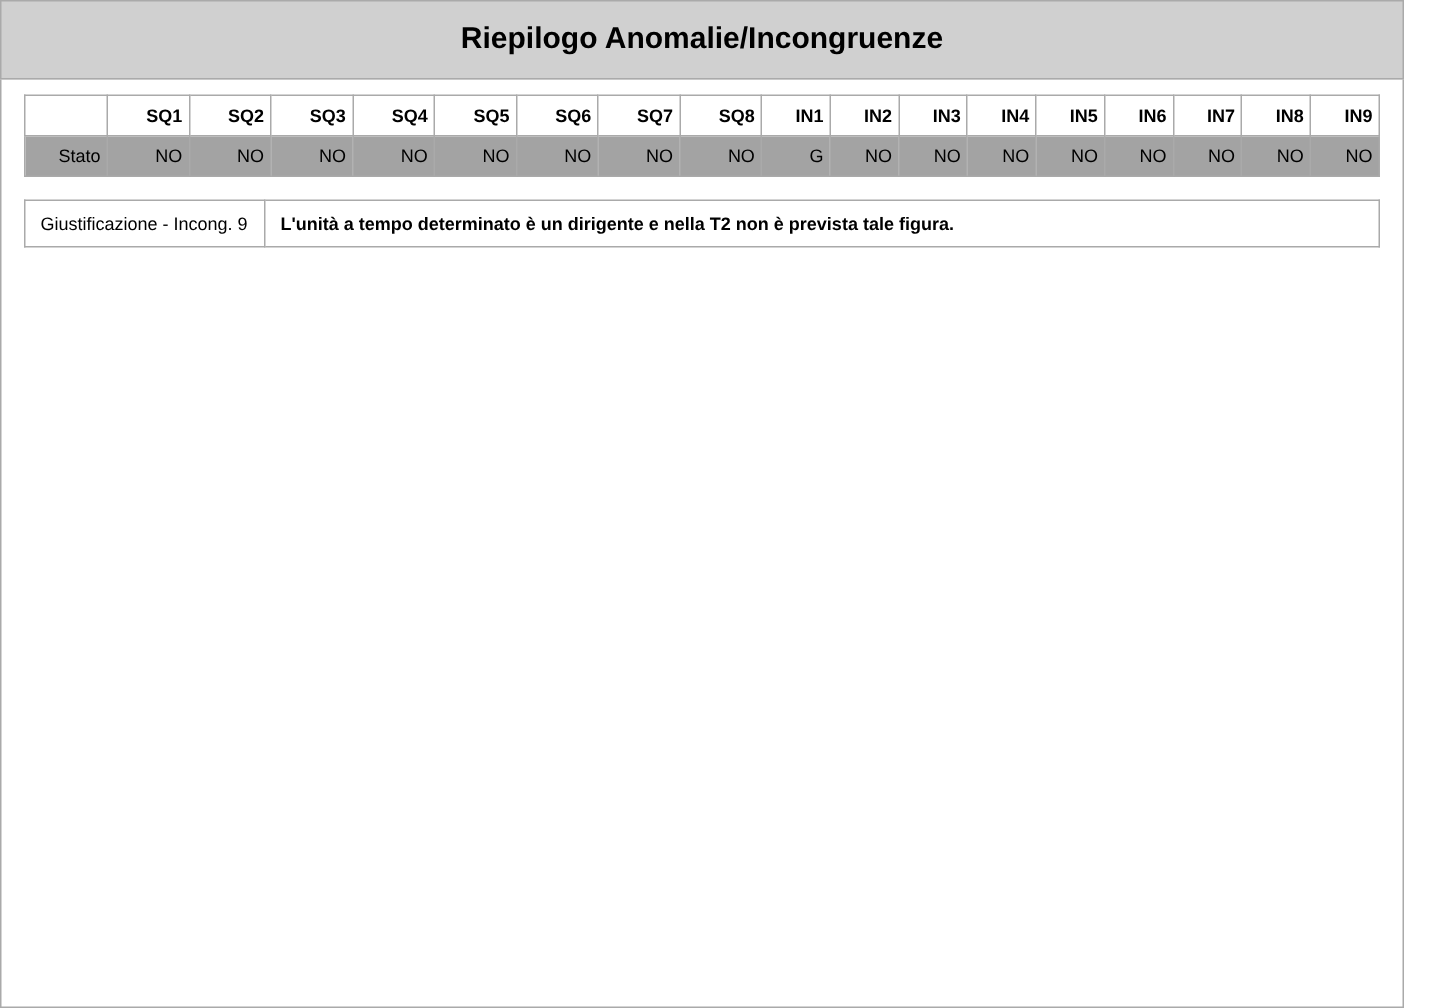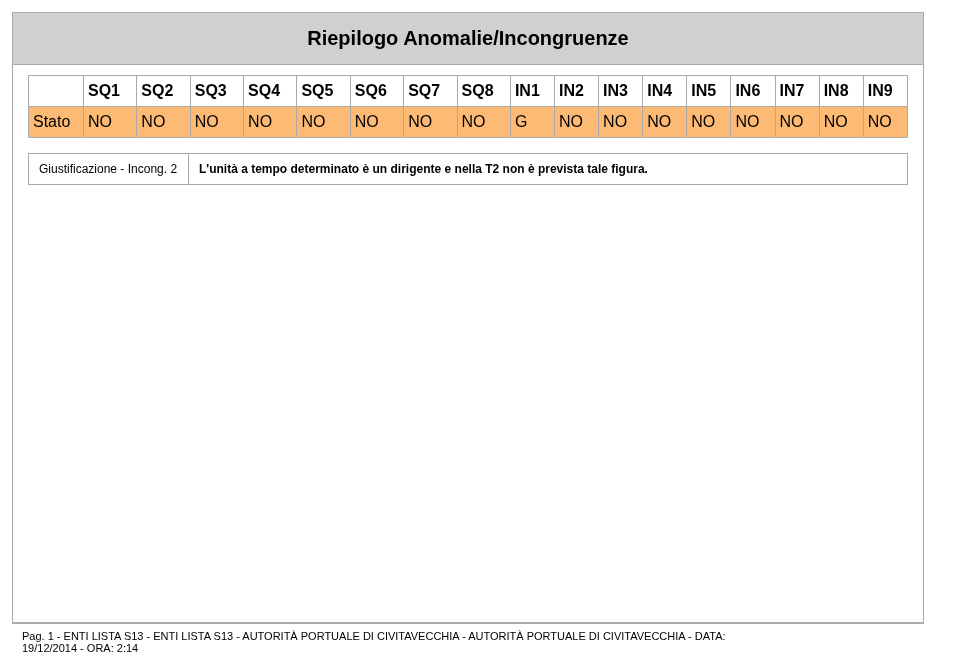--- a/index.html
+++ b/index.html
@@ -14,21 +14,21 @@
       background: #ffffff;
       color: #000000;
       width: 960px;
       min-height: 672px;
       position: relative;
     }
 
     .page-wrapper {
       width: 936px;
       min-height: 672px;
-      padding: 12px;
+      padding: 0;
       display: flex;
       flex-direction: column;
     }
 
     .header {
       background: #d0d0d0;
       text-align: center;
       padding: 14px 10px;
       border: 1px solid #aaa;
     }
@@ -47,32 +47,32 @@
     }
 
     .table-section {
       width: 100%;
       border-collapse: collapse;
       margin-bottom: 15px;
     }
 
     .table-section th, .table-section td {
       border: 1px solid #aaa;
-      text-align: left;
+      text-align: right;
       padding: 6px 4px;
-      font-size: 16px;
+      font-size: 12px;
     }
 
     .table-section th {
       font-weight: bold;
       background: #fff;
     }
 
     .table-section td {
-      background: #fdba74;
+      background: #a3a3a3;
     }
 
     .label-cell {
       text-align: left;
       font-weight: normal;
       padding-left: 6px;
       width: 55px;
     }
 
     .detail-table {
@@ -164,27 +164,23 @@
           <td>NO</td>
           <td>NO</td>
           <td>NO</td>
         </tr>
       </tbody>
     </table>
 
     <table class="detail-table">
       <tbody>
         <tr>
-          <td class="detail-label">Giustificazione - Incong. 2</td>
+          <td class="detail-label">Giustificazione - Incong. 9</td>
           <td class="detail-value">L'unità a tempo determinato è un dirigente e nella T2 non è prevista tale figura.</td>
         </tr>
       </tbody>
     </table>
 
     <div class="spacer"></div>
   </div>
 
-  <div class="footer">
-    <div>Pag. 1 - ENTI LISTA S13 - ENTI LISTA S13 - AUTORITÀ PORTUALE DI CIVITAVECCHIA - AUTORITÀ PORTUALE DI CIVITAVECCHIA - DATA:</div>
-    <div>19/12/2014 - ORA: 2:14</div>
-  </div>
 
 </div>
 
 </body></html>

